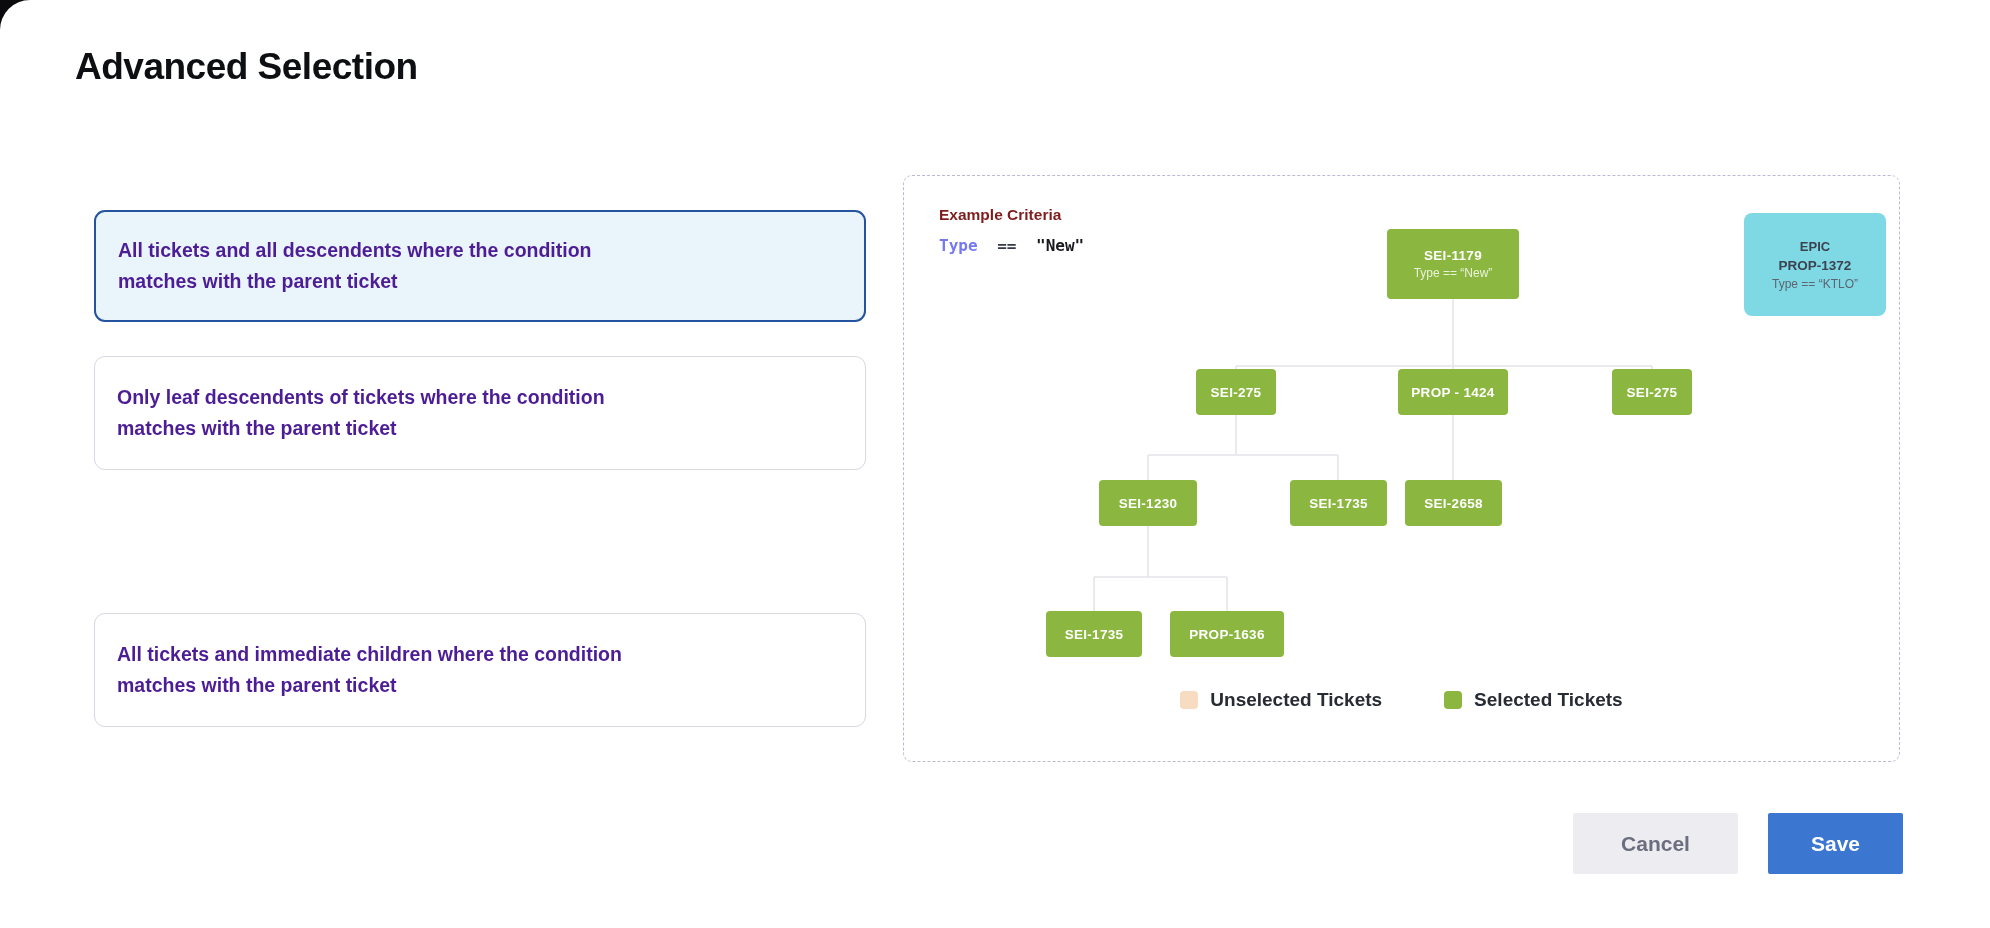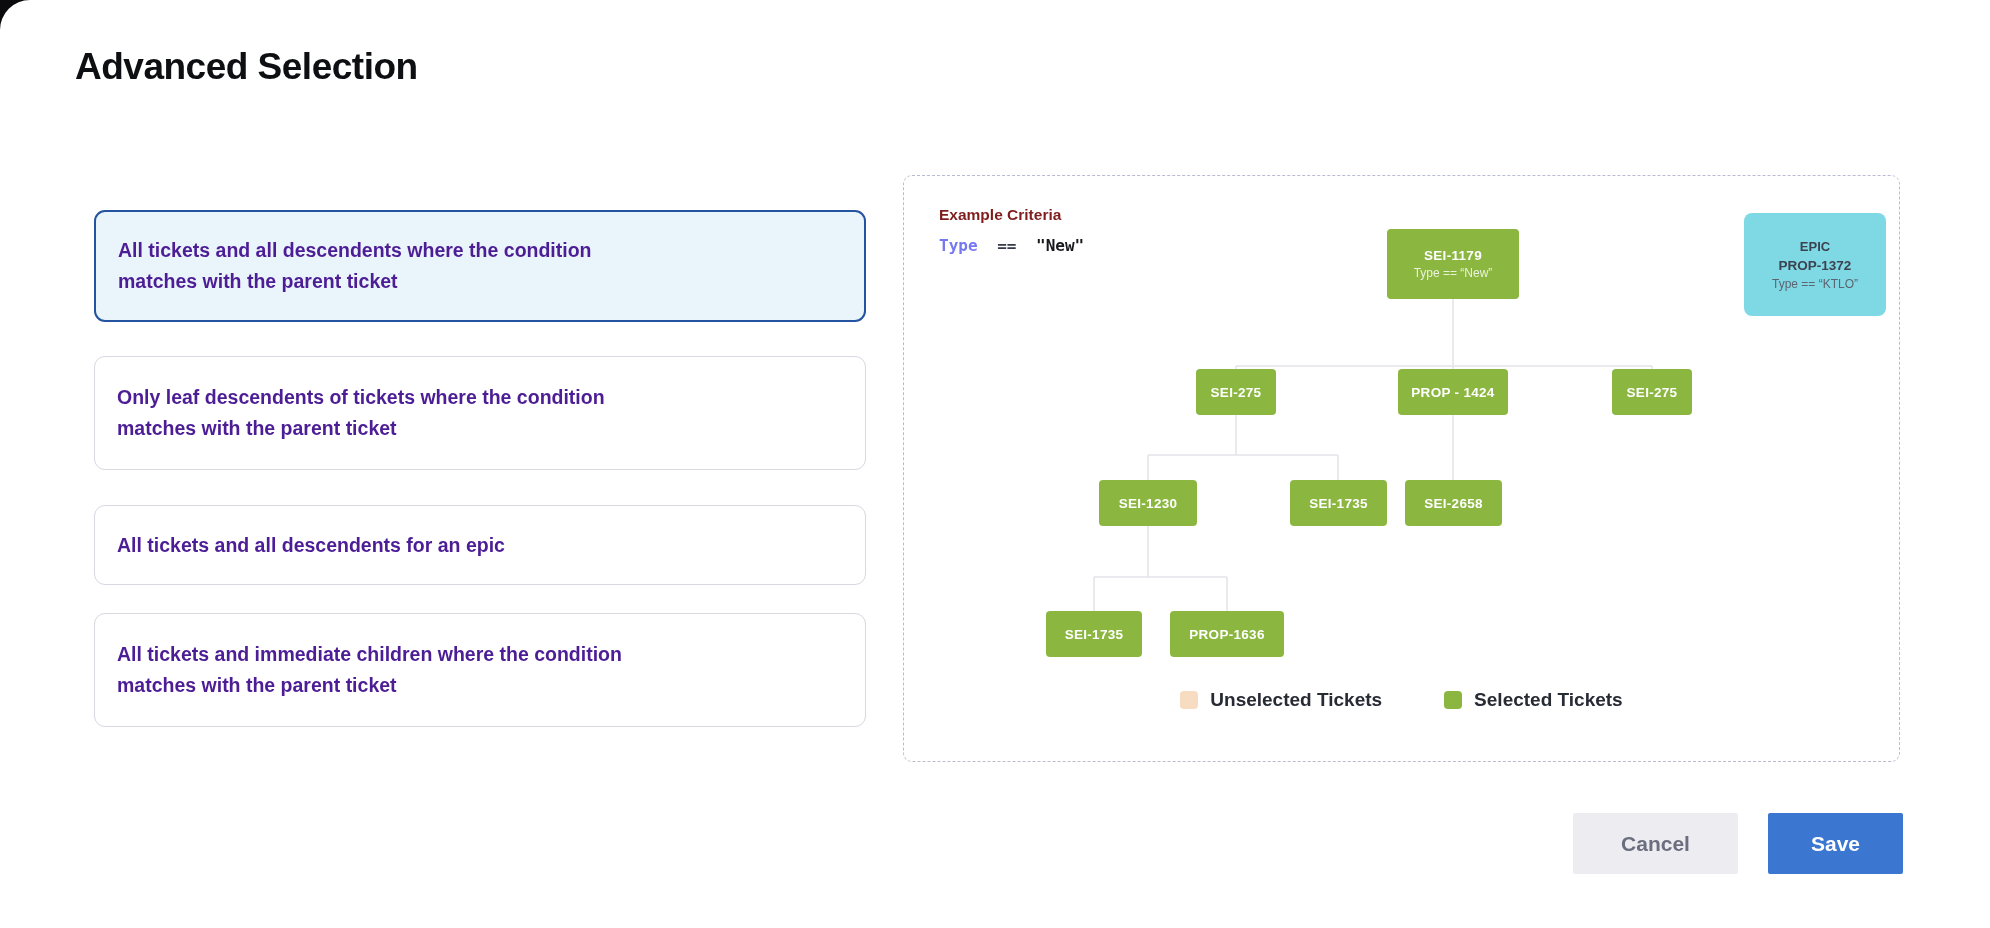--- a/index.html
+++ b/index.html
@@ -69,23 +69,20 @@
   <div class="modal">
 
     <div class="page-title">Advanced Selection</div>
 
     <div class="card card1 selected">
       <div class="lbl">All tickets and all descendents where the condition matches with the parent ticket</div>
     </div>
     <div class="card card2">
       <div class="lbl">Only leaf descendents of tickets where the condition matches with the parent ticket</div>
     </div>
-    <div class="card card3">
-      <div class="lbl">All tickets and all descendents for an epic</div>
-    </div>
     <div class="card card4">
       <div class="lbl">All tickets and immediate children where the condition matches with the parent ticket</div>
     </div>
 
     <div class="panel">
 
       <div class="ex-heading">Example Criteria</div>
       <div class="criteria">
         <span class="fld">Type</span>
         <span class="op">==</span>

